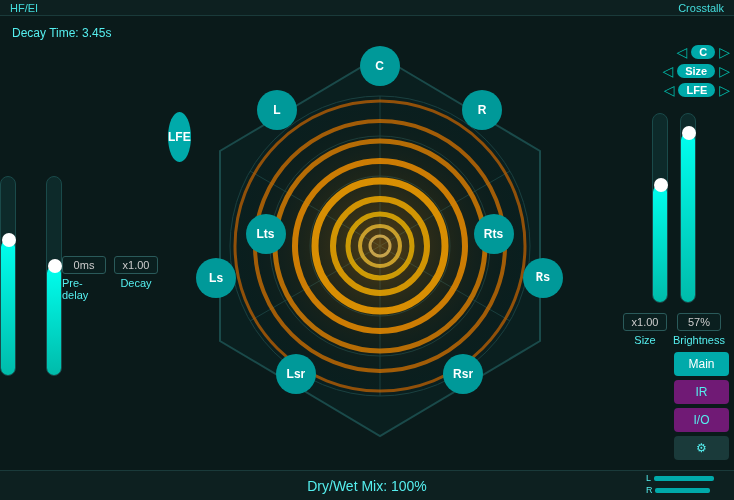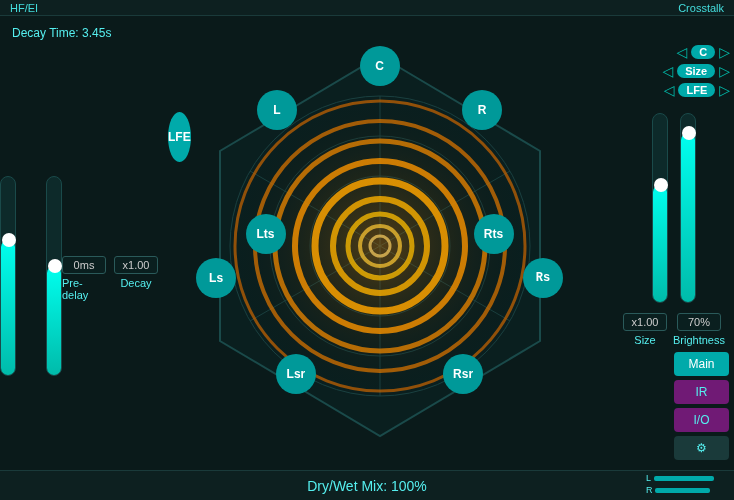--- a/index.html
+++ b/index.html
@@ -465,21 +465,21 @@
         </div>
       </div>
     </div>
 
     <div style="display:flex; gap:6px;">
       <div style="display:flex; flex-direction:column; align-items:center; gap:3px;">
         <div class="value-box">x1.00</div>
         <span class="label-text">Size</span>
       </div>
       <div style="display:flex; flex-direction:column; align-items:center; gap:3px;">
-        <div class="value-box">70%</div>
+        <div class="value-box">57%</div>
         <span class="label-text">Brightness</span>
       </div>
     </div>
 
     <div class="tab-buttons">
       <button class="tab-btn active">Main</button>
       <button class="tab-btn inactive">IR</button>
       <button class="tab-btn inactive">I/O</button>
       <button class="tab-btn settings inactive">⚙</button>
     </div>

